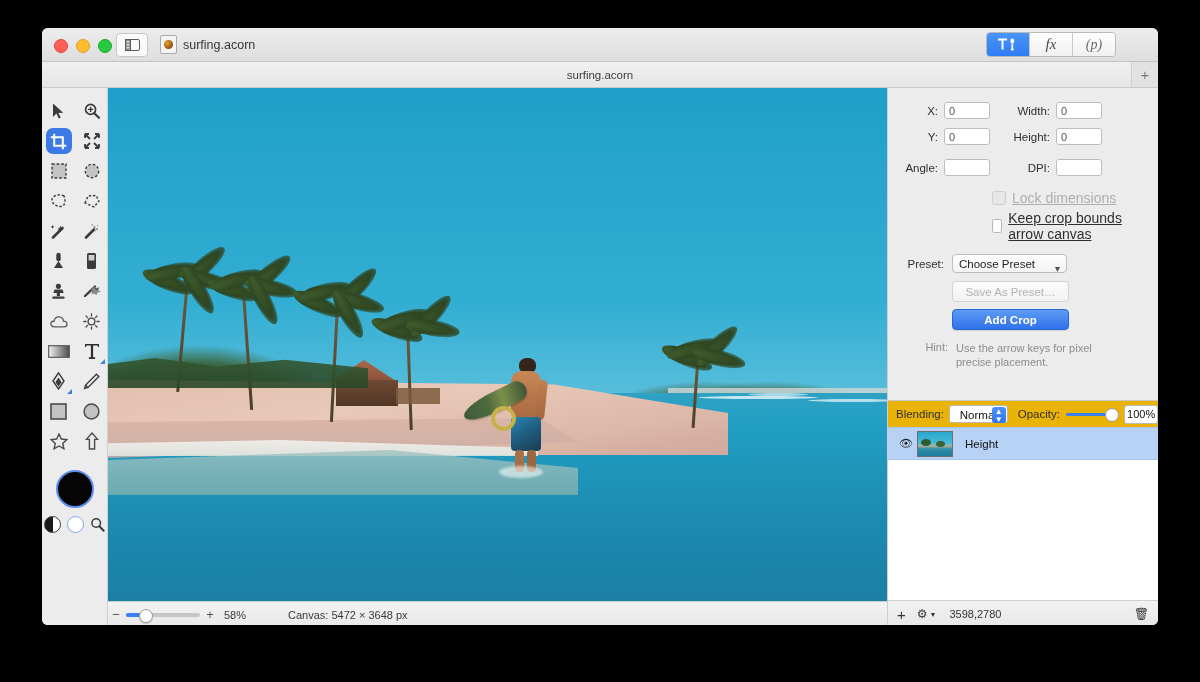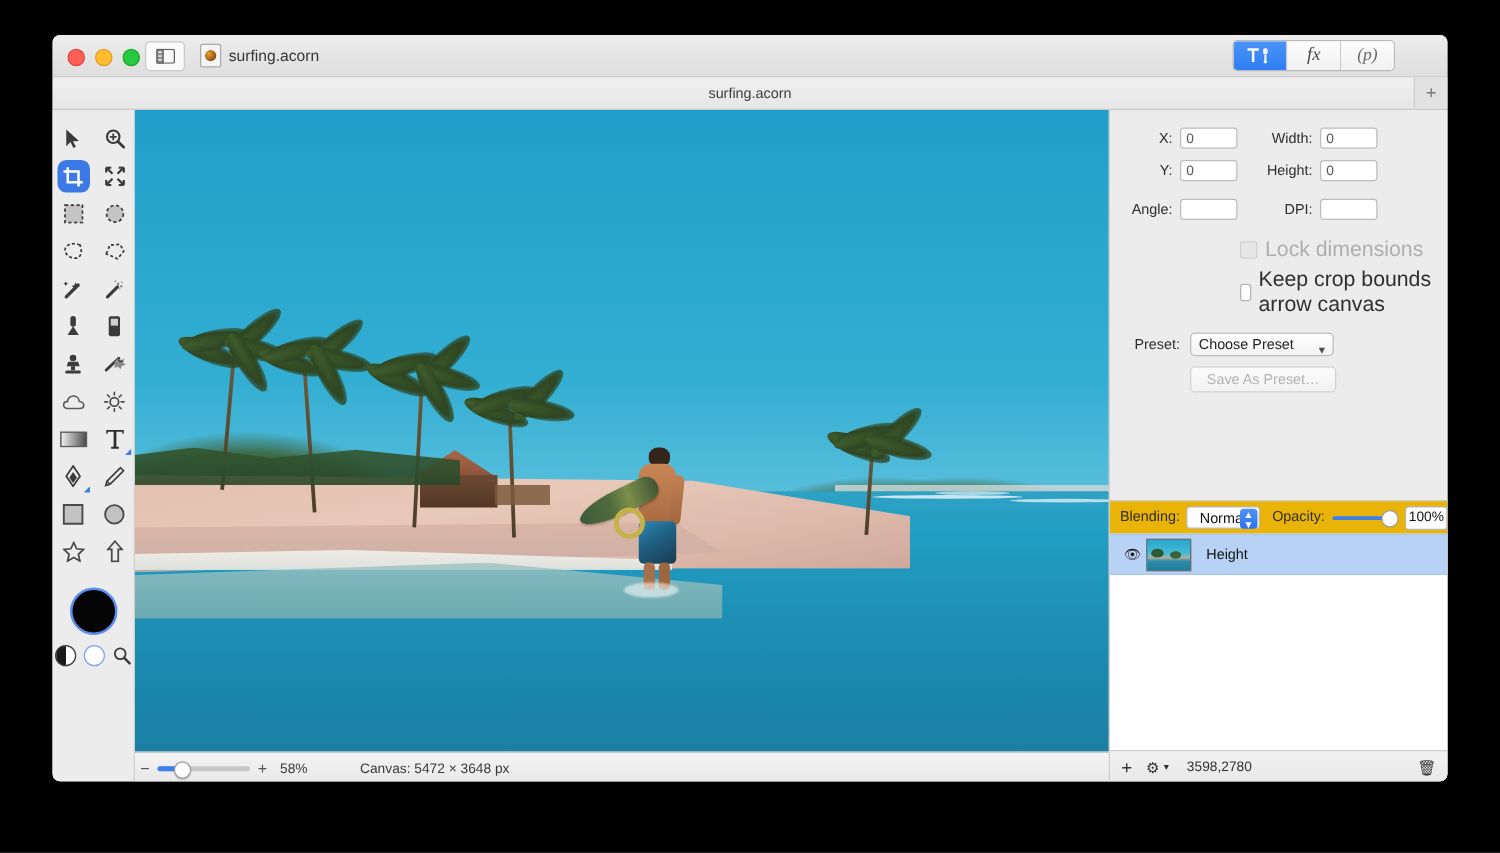--- a/index.html
+++ b/index.html
@@ -192,21 +192,21 @@
     background: #fff; border: 1px solid #bdbdbd; border-radius: 3px;
     height: 17px; font-size: 11px; color: #555;
     padding: 0 4px; box-sizing: border-box; line-height: 17px;
   }
   .cb-row { display: flex; align-items: center; gap: 6px; margin-left: 92px; margin-bottom: 4px; }
   .cbox {
     width: 12px; height: 12px; border-radius: 2.5px;
     background: #fff; border: 1px solid #b4b4b4;
   }
   .cbox.dis { background: #e7e7e7; border-color: #cfcfcf; }
-  .cb-label { font-size: 17px; color: #2f2f2f; }
+  .cb-label { font-size: 14px; color: #2f2f2f; text-decoration: underline; }
   .cb-label.dis { color: #aeaeae; }
 
   .preset-row { display: flex; align-items: center; margin-top: 12px; }
   .select {
     position: relative; width: 115px; height: 19px;
     background: linear-gradient(#fefefe,#f3f3f3);
     border: 1px solid #bdbdbd; border-radius: 4px;
     font-size: 11.5px; color: #222; line-height: 19px; padding-left: 6px;
     box-sizing: border-box;
   }
@@ -693,21 +693,30 @@
               <span class="chev">▾</span>
             </div>
           </div>
 
           <div style="display:flex;margin-top:8px">
             <div class="btn disabled" style="width:115px;margin-left:52px">
               <span>Save As Preset…</span>
             </div>
           </div>
 
-
+          <div style="display:flex;margin-top:7px">
+            <div class="btn primary" style="width:115px;margin-left:52px">
+              <span>Add Crop</span>
+            </div>
+          </div>
+
+          <div class="hint">
+            <span class="hint-label">Hint:</span>
+            <span class="hint-text">Use the arrow keys for pixel precise placement.</span>
+          </div>
         </div>
 
         <div class="layers-div"></div>
 
         <div class="layers-head">
           <span class="lh-label">Blending:</span>
           <div class="blend-select">
             <span>Normal</span>
             <span class="stepper">▲<br>▼</span>
           </div>

